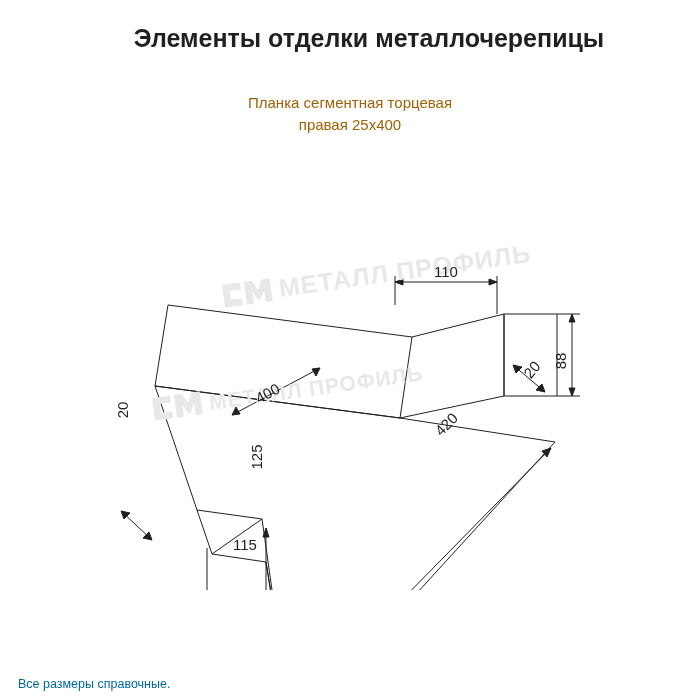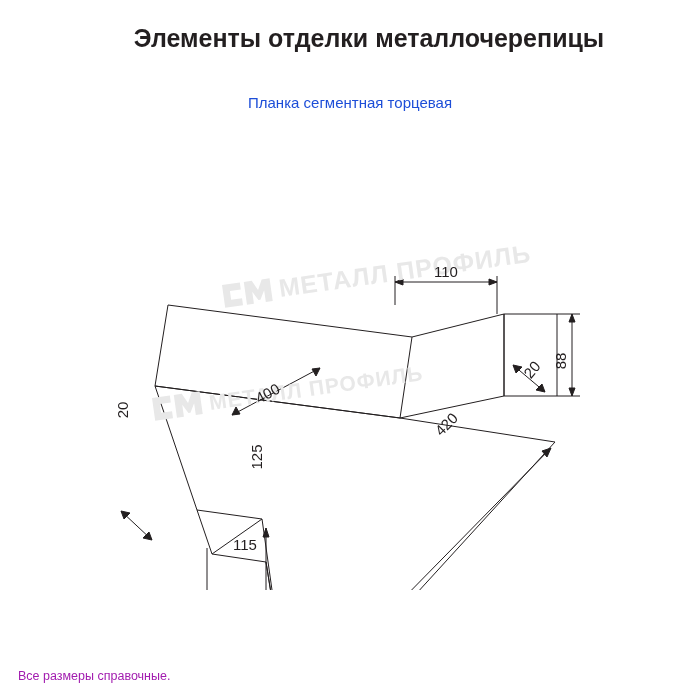--- a/index.html
+++ b/index.html
@@ -32,39 +32,39 @@
     padding-left: 19px;
   }
   .subtitle {
     position: absolute;
     top: 92px;
     left: 0;
     width: 700px;
     text-align: center;
     font-size: 15px;
     line-height: 22px;
-    color: #1d4ed8;
+    color: #a16207;
   }
   .subtitle span {
     display: block;
   }
   .drawing {
     position: absolute;
     top: 130px;
     left: 0;
     width: 700px;
     height: 460px;
   }
   .footer {
     position: absolute;
     left: 18px;
-    bottom: 14px;
+    bottom: 6px;
     font-size: 12.5px;
     line-height: 19px;
-    color: #a21caf;
+    color: #0369a1;
   }
   .footer span {
     display: block;
   }
   svg { display: block; }
   text {
     font-family: "Liberation Sans", sans-serif;
     fill: #231f20;
   }
   .dim-txt { font-size: 15px; }
@@ -78,20 +78,21 @@
 </style>
 </head>
 <body>
 
 <div id="page">
 
   <div class="title">Элементы отделки металлочерепицы</div>
 
   <div class="subtitle">
     <span>Планка сегментная торцевая</span>
+    <span>правая 25х400</span>
   </div>
 
   <div class="drawing">
     <svg width="700" height="460" viewBox="0 0 700 460">
 
       <g stroke="#231f20" fill="none" stroke-width="1">
 
         <g>
           <path d="M 168 175 L 412 207 L 400 288 L 155 256 Z"></path>
         </g>

